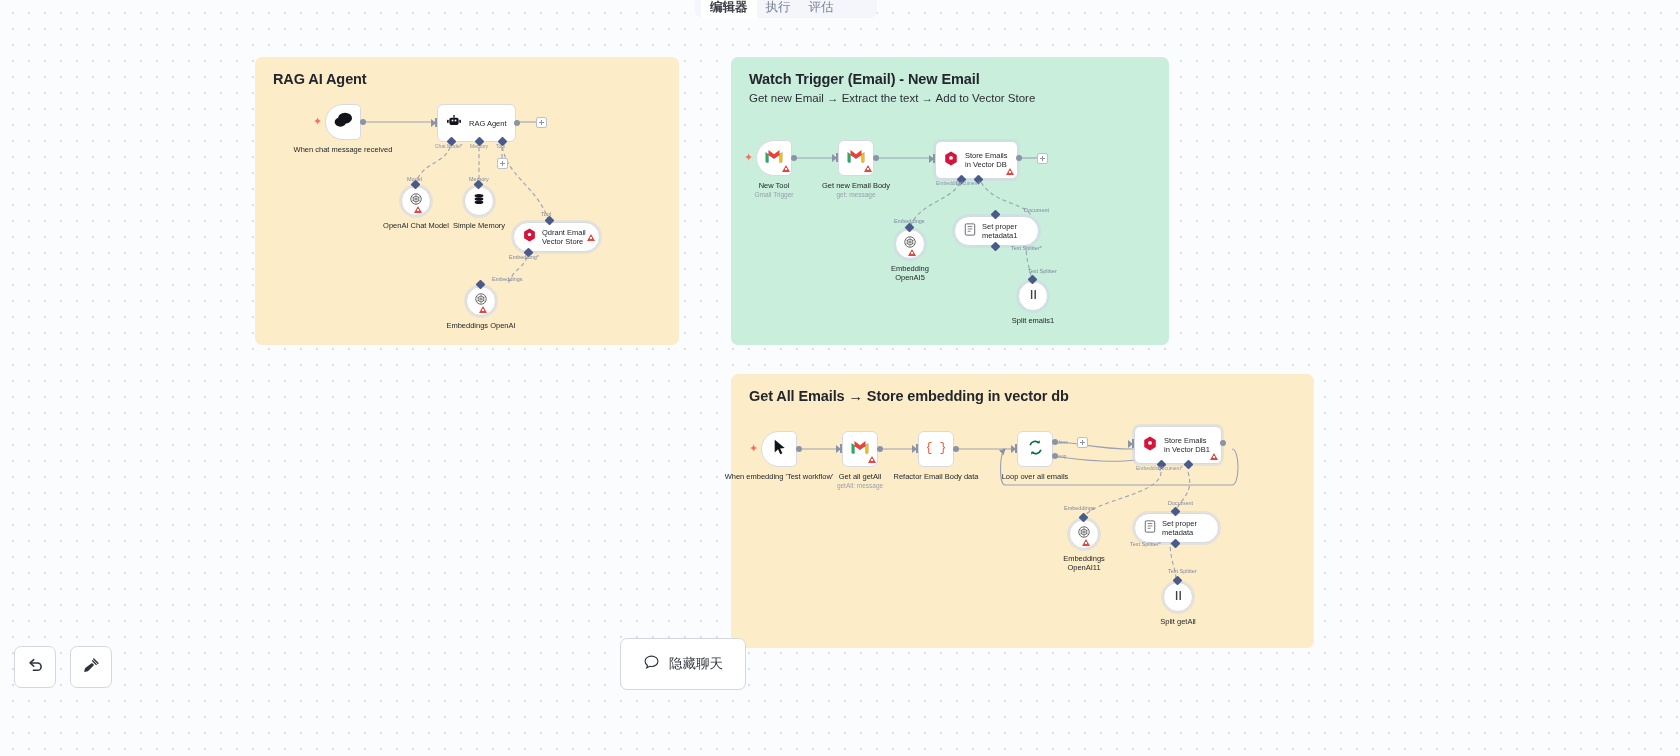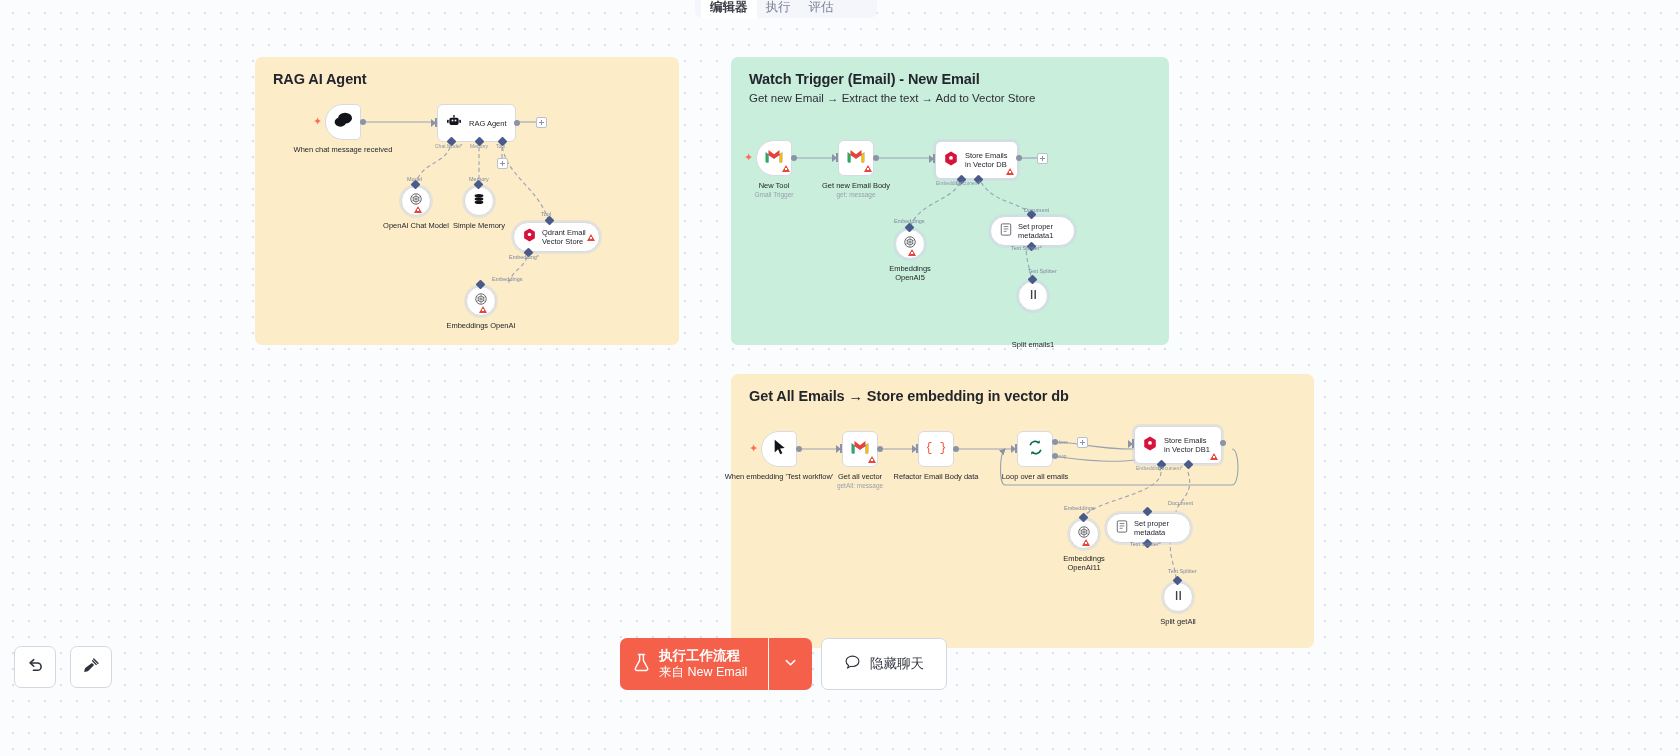--- a/index.html
+++ b/index.html
@@ -448,24 +448,24 @@
         <svg width="14" height="14" viewBox="0 0 24 24">
             <circle cx="12" cy="12" r="9" fill="none" stroke="#4b4b4b" stroke-width="1.4"></circle>
             <path d="M7 12a5 5 0 0 1 10 0 5 5 0 0 1-10 0z" fill="none" stroke="#4b4b4b" stroke-width="1.2"></path>
             <path d="M12 4v16M4.5 8l15 8M4.5 16l15-8" stroke="#4b4b4b" stroke-width="0.9"></path>
           </svg>
       </span>
       <div class="warn" style="left:12px; top:19px;"></div>
     </div>
   </div>
   <div class="port-d" style="left:13px; top:-3px;"></div>
-  <div class="n-label" style="top:calc(100% + 3px); white-space:pre-line;">Embeddings OpenAI5</div>
-</div>
-
-<div class="node" style="left:988px; top:214px;">
+  <div class="n-label" style="top:calc(100% + 3px); white-space:pre-line;">Embedding OpenAI5</div>
+</div>
+
+<div class="node" style="left:952px; top:214px;">
   <div class="n-pill-ring">
     <div class="n-pill" style="width:85px;">
       <span>
         <svg width="12" height="13" viewBox="0 0 20 22">
             <rect x="2" y="1.5" width="16" height="19" rx="2" fill="none" stroke="#3c4049" stroke-width="1.3"></rect>
             <path d="M6 6h8M6 10h8M6 14h5" stroke="#3c4049" stroke-width="1.1"></path>
           </svg>
       </span>
       <span class="n-title">Set proper metadata1</span>
     </div>
@@ -479,21 +479,21 @@
     <div class="n-circ">
       <span>
         <svg width="13" height="13" viewBox="0 0 20 20">
             <rect x="6" y="3" width="2.2" height="14" rx="0.6" fill="#3c4049"></rect>
             <rect x="11.5" y="3" width="2.2" height="14" rx="0.6" fill="#3c4049"></rect>
           </svg>
       </span>
     </div>
   </div>
   <div class="port-d" style="left:13px; top:-3px;"></div>
-  <div class="n-label" style="top:calc(100% + 3px);margin-top:24px;">Split emails1</div>
+  <div class="n-label" style="top:calc(100% + 3px);">Split emails1</div>
 </div>
 
 <div class="node" style="left:761px; top:431px;">
   <div class="n-box n-trigger sq">
     <span>
       <svg width="15" height="16" viewBox="0 0 18 20">
           <path d="M3 1 L3 17 L7.2 12.8 L10 19 L12.6 17.8 L9.8 11.8 L15.5 11.2 Z" fill="#12141a"></path>
         </svg>
     </span>
   </div>
@@ -510,21 +510,21 @@
           <path d="M1 4.5V18a1.5 1.5 0 0 0 1.5 1.5H5V8.5z" fill="#34a853"></path>
           <path d="M21 8.5V19.5h2.5A1.5 1.5 0 0 0 25 18V4.5z" fill="#fbbc04"></path>
           <path d="M5 8.5 13 14.1l8-5.6V1.5L13 7.5 5 1.5z" fill="#ea4335"></path>
         </svg>
     </span>
     <div class="warn" style="left:25px; top:24px;"></div>
   </div>
   <div class="arrow-in" style="left:-6px; top:14px;"></div>
   <div class="port-bar" style="left:-2px; top:13px;"></div>
   <div class="port" style="left:35px; top:15px;"></div>
-  <div class="n-label">Get all vector</div>
+  <div class="n-label">Get all getAll</div>
   <div class="n-sublabel" style="top:calc(100% + 15px);">getAll: message</div>
 </div>
 
 <div class="node" style="left:918px; top:431px;">
   <div class="n-box sq">
     <span>
       <svg width="18" height="16" viewBox="0 0 22 20">
           <text x="11" y="15" text-anchor="middle" font-family="Liberation Mono, monospace" font-size="15" fill="#f05a3e">{ }</text>
         </svg>
     </span>
@@ -594,21 +594,21 @@
             <path d="M12 4v16M4.5 8l15 8M4.5 16l15-8" stroke="#4b4b4b" stroke-width="0.9"></path>
           </svg>
       </span>
       <div class="warn" style="left:12px; top:19px;"></div>
     </div>
   </div>
   <div class="port-d" style="left:13px; top:-3px;"></div>
   <div class="n-label" style="top:calc(100% + 3px); white-space:pre-line;">Embeddings OpenAI11</div>
 </div>
 
-<div class="node" style="left:1104px; top:511px;">
+<div class="node" style="left:1132px; top:511px;">
   <div class="n-pill-ring">
     <div class="n-pill" style="width:85px;">
       <span>
         <svg width="12" height="13" viewBox="0 0 20 22">
             <rect x="2" y="1.5" width="16" height="19" rx="2" fill="none" stroke="#3c4049" stroke-width="1.3"></rect>
             <path d="M6 6h8M6 10h8M6 14h5" stroke="#3c4049" stroke-width="1.1"></path>
           </svg>
       </span>
       <span class="n-title">Set proper metadata</span>
     </div>
@@ -646,42 +646,20 @@
       <svg width="19" height="19" viewBox="0 0 22 22">
           <path d="M13.5 3.5 18.5 8.5" stroke="#2d313a" stroke-width="1.6" stroke-linecap="round"></path>
           <path d="M11.5 8 14 10.5 7.5 17a3.5 3.5 0 0 1-2 1l-3 0.6 0.6-3a3.5 3.5 0 0 1 1-2z" fill="#2d313a"></path>
           <path d="M12.2 5.5 16.5 9.8" stroke="#2d313a" stroke-width="1.4" stroke-linecap="round"></path>
         </svg>
     </span>
   </div>
 </div>
 
 <div class="btm-center">
-  <div class="exec-group">
-    <div class="exec-main">
-      <span>
-        <svg width="17" height="19" viewBox="0 0 18 20">
-            <path d="M7 1.5v6.2L2.6 16a1.6 1.6 0 0 0 1.4 2.4h10a1.6 1.6 0 0 0 1.4-2.4L11 7.7V1.5" fill="none" stroke="#ffffff" stroke-width="1.5" stroke-linejoin="round"></path>
-            <path d="M5.8 1.5h6.4" stroke="#ffffff" stroke-width="1.5" stroke-linecap="round"></path>
-          </svg>
-      </span>
-      <span class="exec-txt">
-        <span class="exec-l1" style="display:block;">执行工作流程</span>
-        <span class="exec-l2" style="display:block;">来自 New Email</span>
-      </span>
-    </div>
-    <div class="exec-div"></div>
-    <div class="exec-caret">
-      <span>
-        <svg width="15" height="15" viewBox="0 0 16 16">
-            <path d="M3.5 6 8 10.5 12.5 6" fill="none" stroke="#ffffff" stroke-width="1.6" stroke-linecap="round" stroke-linejoin="round"></path>
-          </svg>
-      </span>
-    </div>
-  </div>
   <div class="hidechat">
     <span>
       <svg width="17" height="17" viewBox="0 0 18 18">
           <path d="M9 2.2c3.9 0 6.8 2.4 6.8 5.5S12.9 13.2 9 13.2a9 9 0 0 1-1.8-.2l-3.3 1.7.9-2.6C3.2 11.1 2.2 9.5 2.2 7.7 2.2 4.6 5.1 2.2 9 2.2z" fill="none" stroke="#2d313a" stroke-width="1.2"></path>
         </svg>
     </span>
     <span>隐藏聊天</span>
   </div>
 </div>
 

